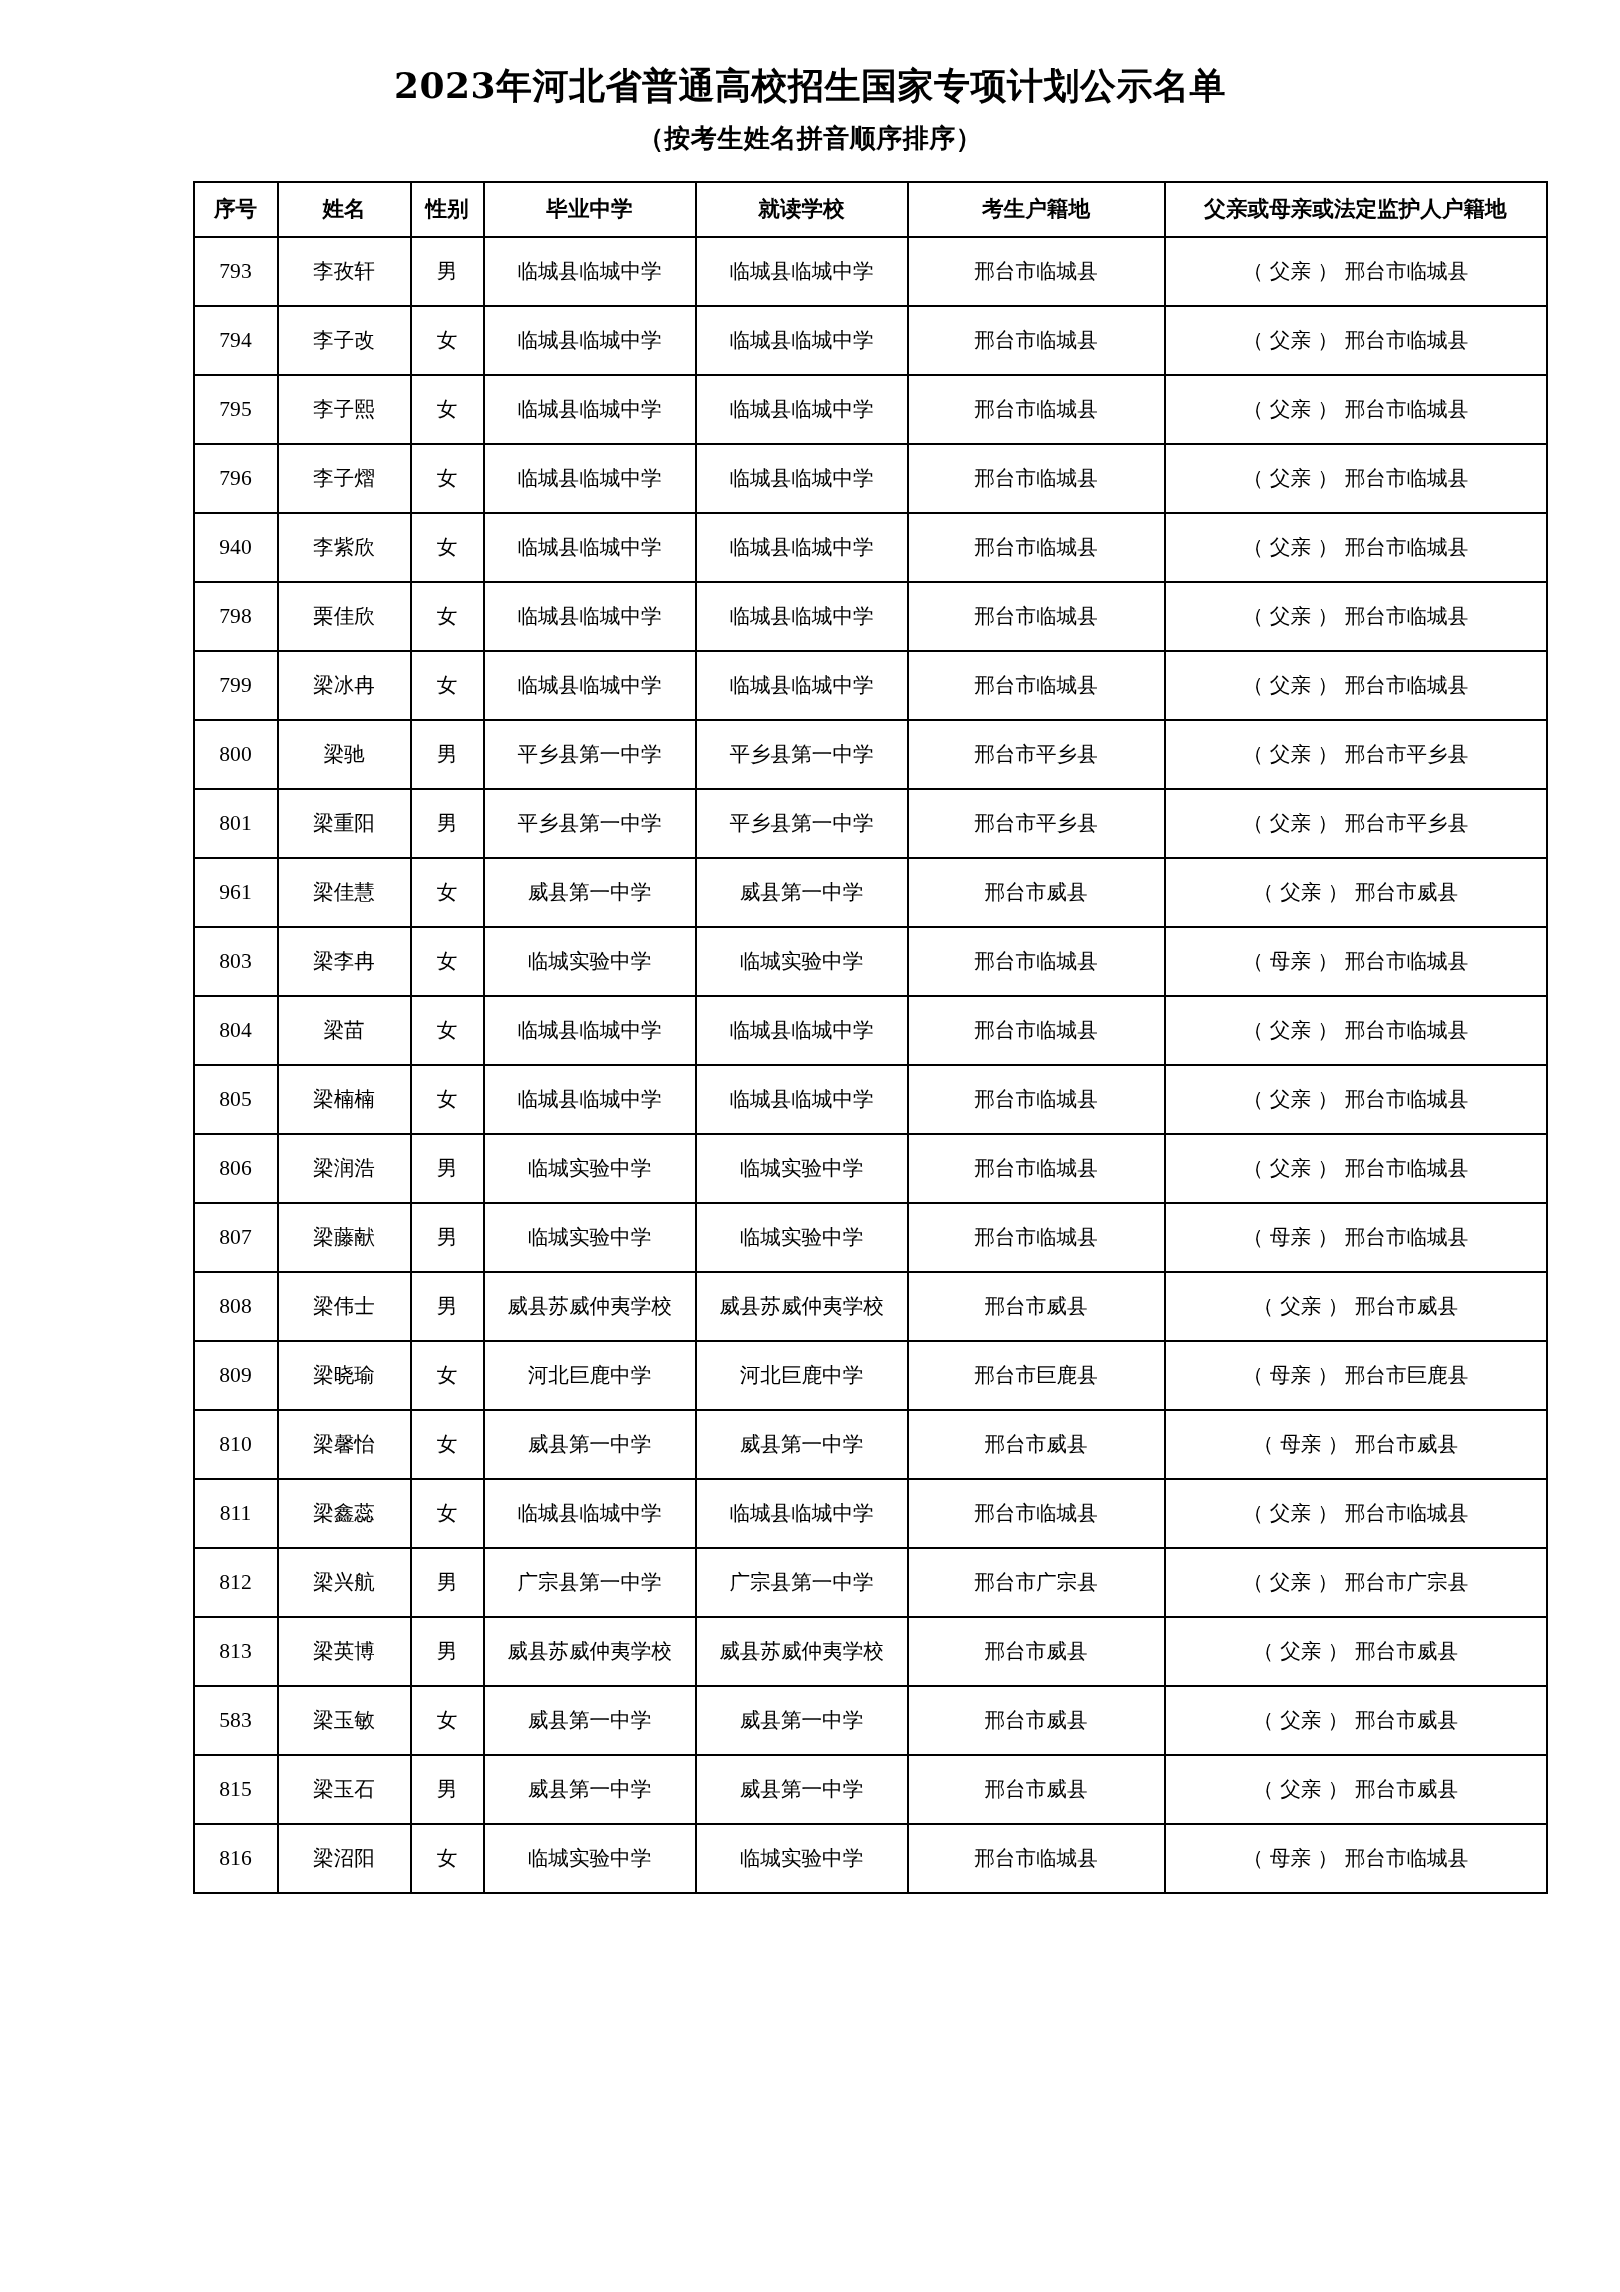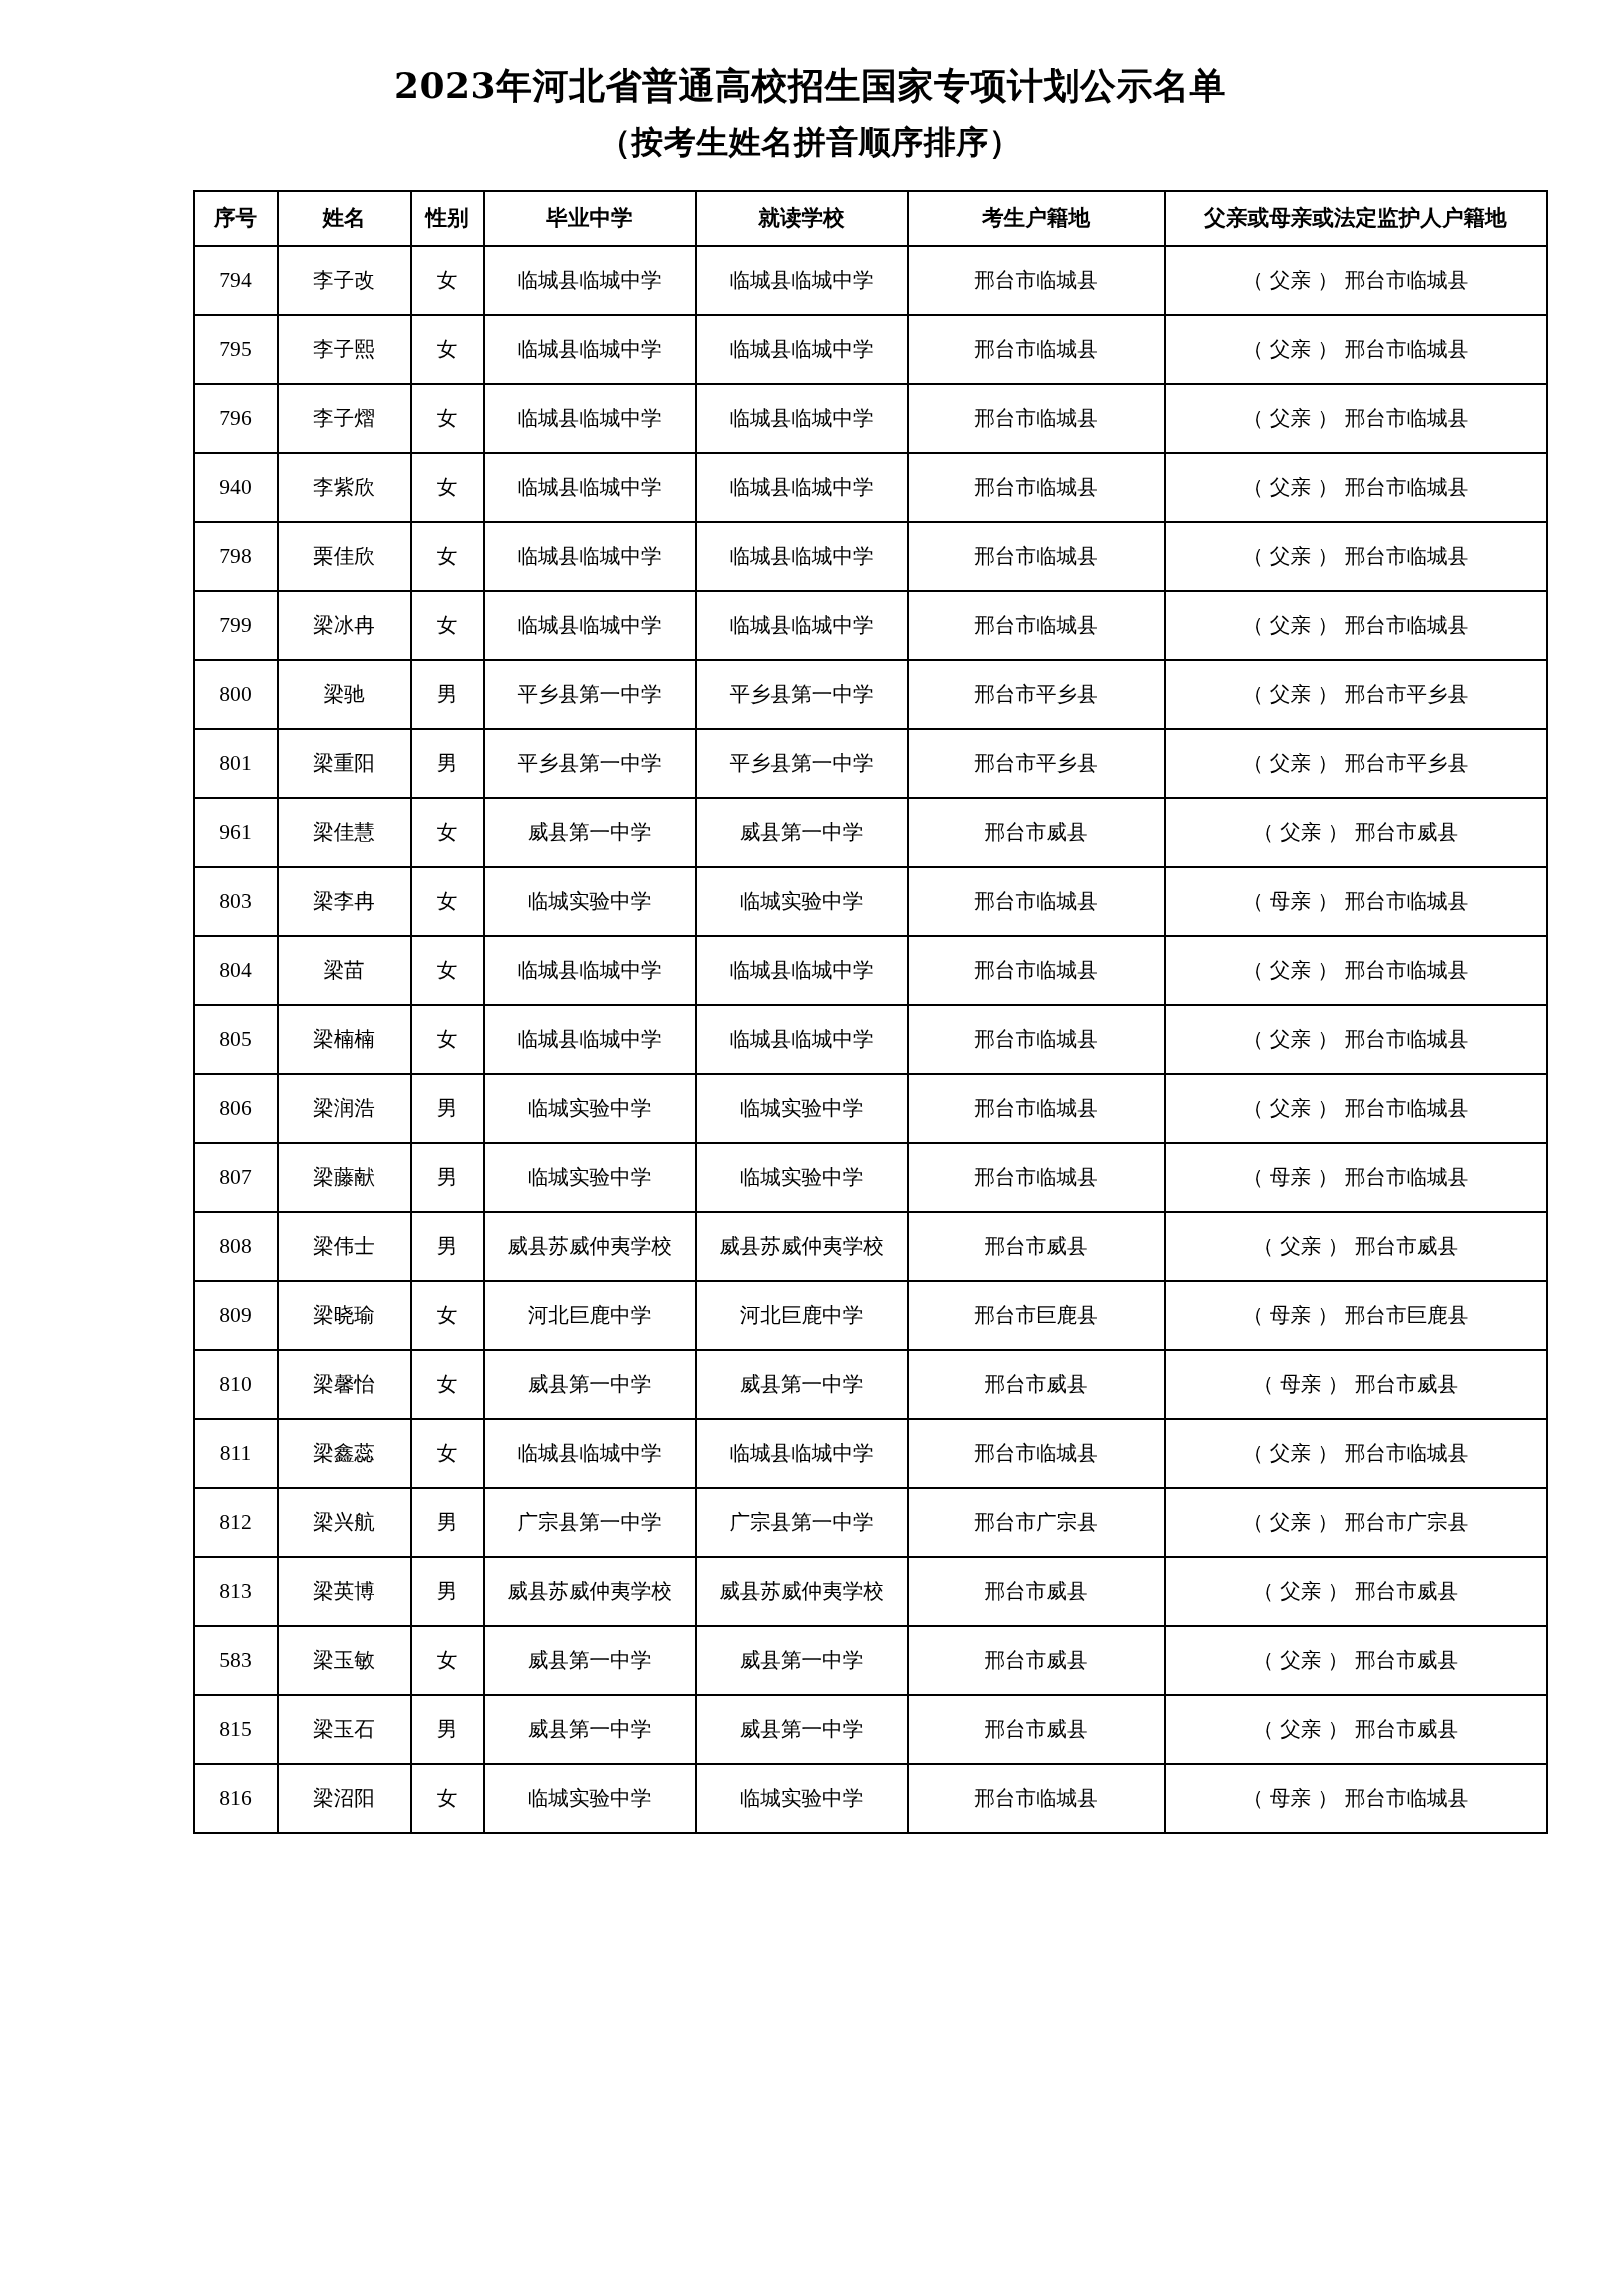--- a/index.html
+++ b/index.html
@@ -36,21 +36,21 @@
   .doc-subtitle {
     font-family: "DejaVu Serif", "Liberation Serif", serif;
     font-size: 36px;
     font-weight: bold;
     line-height: 1.30;
     margin-top: 2px;
     letter-spacing: 0.5px;
   }
   .doc-note {
     font-family: Liberation Mono, monospace;
-    font-size: 32px;
+    font-size: 26px;
     font-weight: bold;
     margin-top: 11.8px;
     letter-spacing: 0.5px;
   }
   .table-wrap {
     margin: 25.5px auto 0 auto;
     width: 1235px;
   }
   table.roster {
     border-collapse: collapse;
@@ -117,20 +117,29 @@
           <th>姓名</th>
           <th>性别</th>
           <th>毕业中学</th>
           <th>就读学校</th>
           <th>考生户籍地</th>
           <th>父亲或母亲或法定监护人户籍地</th>
         </tr>
       </thead>
       <tbody id="roster-body">
           <tr>
+            <td class="num">793</td>
+            <td>李孜轩</td>
+            <td>男</td>
+            <td>临城县临城中学</td>
+            <td>临城县临城中学</td>
+            <td>邢台市临城县</td>
+            <td>（ 父亲 ） 邢台市临城县</td>
+          </tr>
+          <tr>
             <td class="num">794</td>
             <td>李子改</td>
             <td>女</td>
             <td>临城县临城中学</td>
             <td>临城县临城中学</td>
             <td>邢台市临城县</td>
             <td>（ 父亲 ） 邢台市临城县</td>
           </tr>
           <tr>
             <td class="num">795</td>

